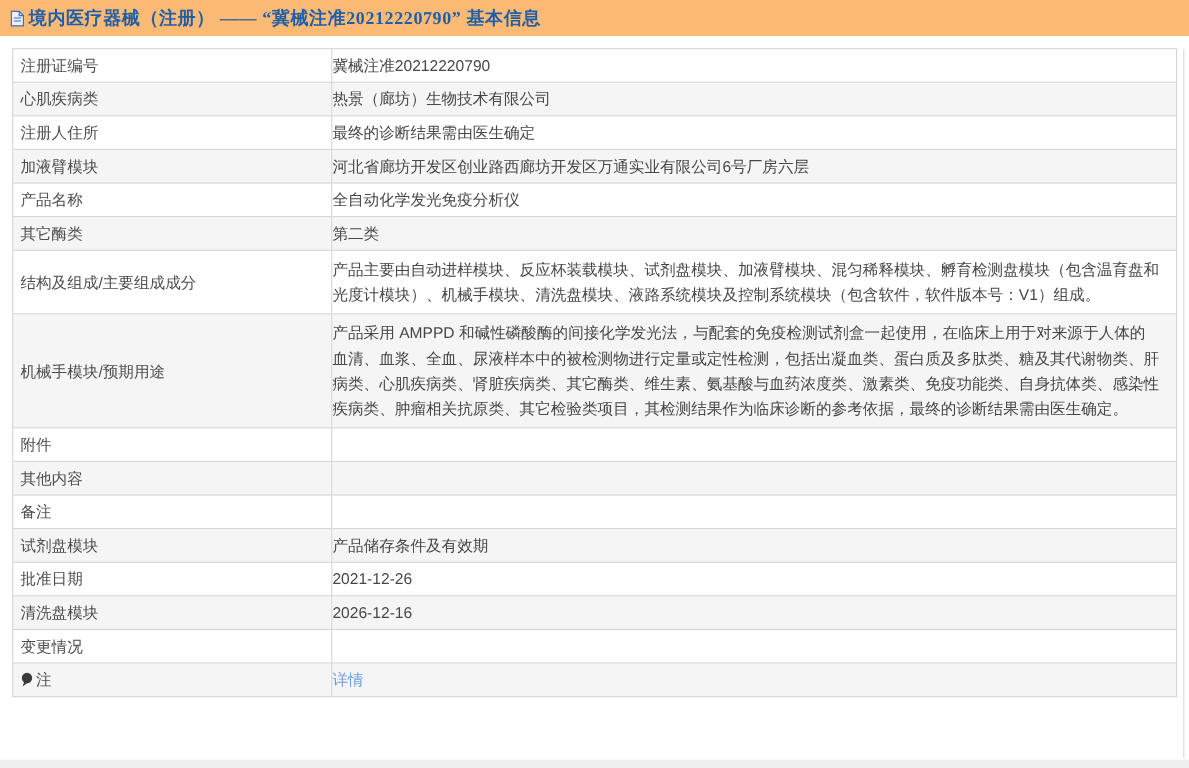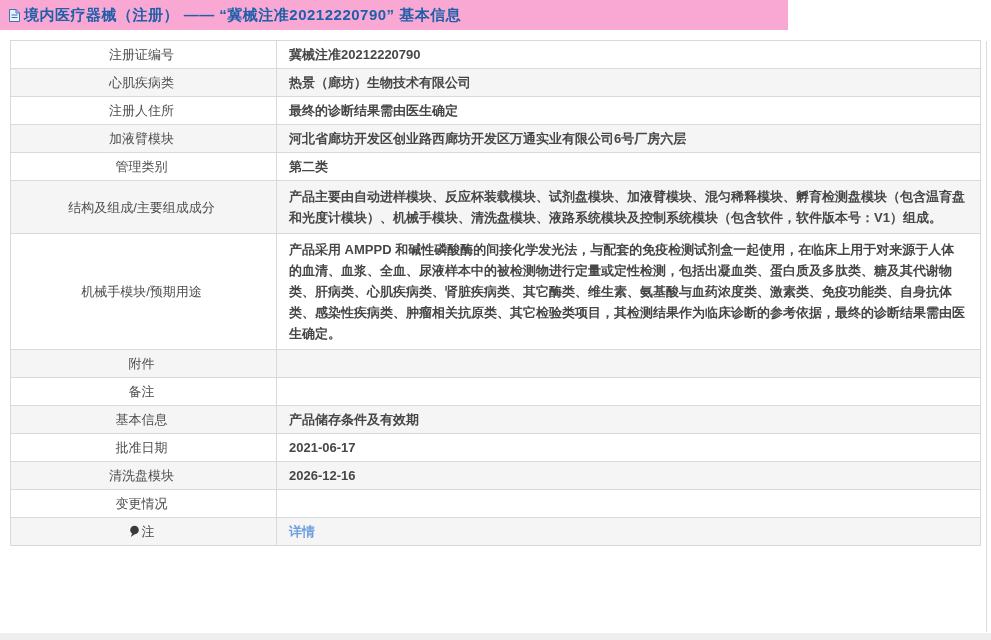--- a/index.html
+++ b/index.html
@@ -1,44 +1,44 @@
 <!DOCTYPE html>
 <html><head>
 <meta charset="utf-8">
 <style>
   * { margin:0; padding:0; box-sizing:border-box; }
   html,body { width:991px; height:640px; overflow:hidden; background:#ffffff;
     font-family:"Liberation Sans","DejaVu Sans",sans-serif; }
 
   .header-band {
-    width:788px; height:30px; background:#f9a8d4;
-    display:flex; align-items:center; padding-left:8px;
+    width:991px; height:30px; background:#fdba74;
+    display:flex; align-items:center; padding-left:8px;font-family:Liberation Serif, serif;
   }
   .doc-icon { display:inline-block; margin-right:3px; line-height:0; }
   .page-title {
     color:#1f5fa9; font-size:15px; font-weight:600; letter-spacing:0.5px;
     white-space:nowrap;
   }
 
   .table-wrap { position:absolute; left:10px; top:40px; width:971px; }
   table.info-table {
     width:971px; border-collapse:collapse; table-layout:fixed;
     border:1px solid #c6c6c6;
   }
   table.info-table tr { background:#ffffff; }
   table.info-table tr:nth-child(even) { background:#f5f5f5; }
   td {
     border:1px solid #d9d9d9; font-size:13px; color:#474747;
     height:28px; vertical-align:middle; line-height:20px;
   }
   td.lbl {
-    width:266px; text-align:center; padding-right:10px; padding-left:6px;
+    width:266px; text-align:left; padding-right:10px; padding-left:6px;
     color:#4d4d4d;
   }
-  td.val { padding-left:12px; padding-right:14px;font-weight:bold; }
+  td.val { padding-right:14px; }
   tr.multi td { height:auto; padding-top:5px; padding-bottom:5px; line-height:21px; }
 
   .note-icon { display:inline-block; vertical-align:-2px; margin-right:2px; line-height:0; }
   a.details-link { color:#6f9fdf; text-decoration:none; cursor:pointer; }
 
   .right-edge-line {
     position:absolute; left:986px; top:41px; width:1px; height:591px;
     background:#dcdcdc;
   }
   .footer-band {
@@ -73,46 +73,54 @@
     </tr>
     <tr>
       <td class="lbl">注册人住所</td>
       <td class="val">最终的诊断结果需由医生确定</td>
     </tr>
     <tr>
       <td class="lbl">加液臂模块</td>
       <td class="val">河北省廊坊开发区创业路西廊坊开发区万通实业有限公司6号厂房六层</td>
     </tr>
     <tr>
-      <td class="lbl">管理类别</td>
+      <td class="lbl">产品名称</td>
+      <td class="val">全自动化学发光免疫分析仪</td>
+    </tr>
+    <tr>
+      <td class="lbl">其它酶类</td>
       <td class="val">第二类</td>
     </tr>
     <tr class="multi">
       <td class="lbl">结构及组成/主要组成成分</td>
       <td class="val">产品主要由自动进样模块、反应杯装载模块、试剂盘模块、加液臂模块、混匀稀释模块、孵育检测盘模块（包含温育盘和光度计模块）、机械手模块、清洗盘模块、液路系统模块及控制系统模块（包含软件，软件版本号：V1）组成。</td>
     </tr>
     <tr class="multi">
       <td class="lbl">机械手模块/预期用途</td>
       <td class="val">产品采用 AMPPD 和碱性磷酸酶的间接化学发光法，与配套的免疫检测试剂盒一起使用，在临床上用于对来源于人体的血清、血浆、全血、尿液样本中的被检测物进行定量或定性检测，包括出凝血类、蛋白质及多肽类、糖及其代谢物类、肝病类、心肌疾病类、肾脏疾病类、其它酶类、维生素、氨基酸与血药浓度类、激素类、免疫功能类、自身抗体类、感染性疾病类、肿瘤相关抗原类、其它检验类项目，其检测结果作为临床诊断的参考依据，最终的诊断结果需由医生确定。</td>
     </tr>
     <tr>
       <td class="lbl">附件</td>
       <td class="val"></td>
     </tr>
     <tr>
+      <td class="lbl">其他内容</td>
+      <td class="val"></td>
+    </tr>
+    <tr>
       <td class="lbl">备注</td>
       <td class="val"></td>
     </tr>
     <tr>
-      <td class="lbl">基本信息</td>
+      <td class="lbl">试剂盘模块</td>
       <td class="val">产品储存条件及有效期</td>
     </tr>
     <tr>
       <td class="lbl">批准日期</td>
-      <td class="val">2021-06-17</td>
+      <td class="val">2021-12-26</td>
     </tr>
     <tr>
       <td class="lbl">清洗盘模块</td>
       <td class="val">2026-12-16</td>
     </tr>
     <tr>
       <td class="lbl">变更情况</td>
       <td class="val"></td>
     </tr>
     <tr>

